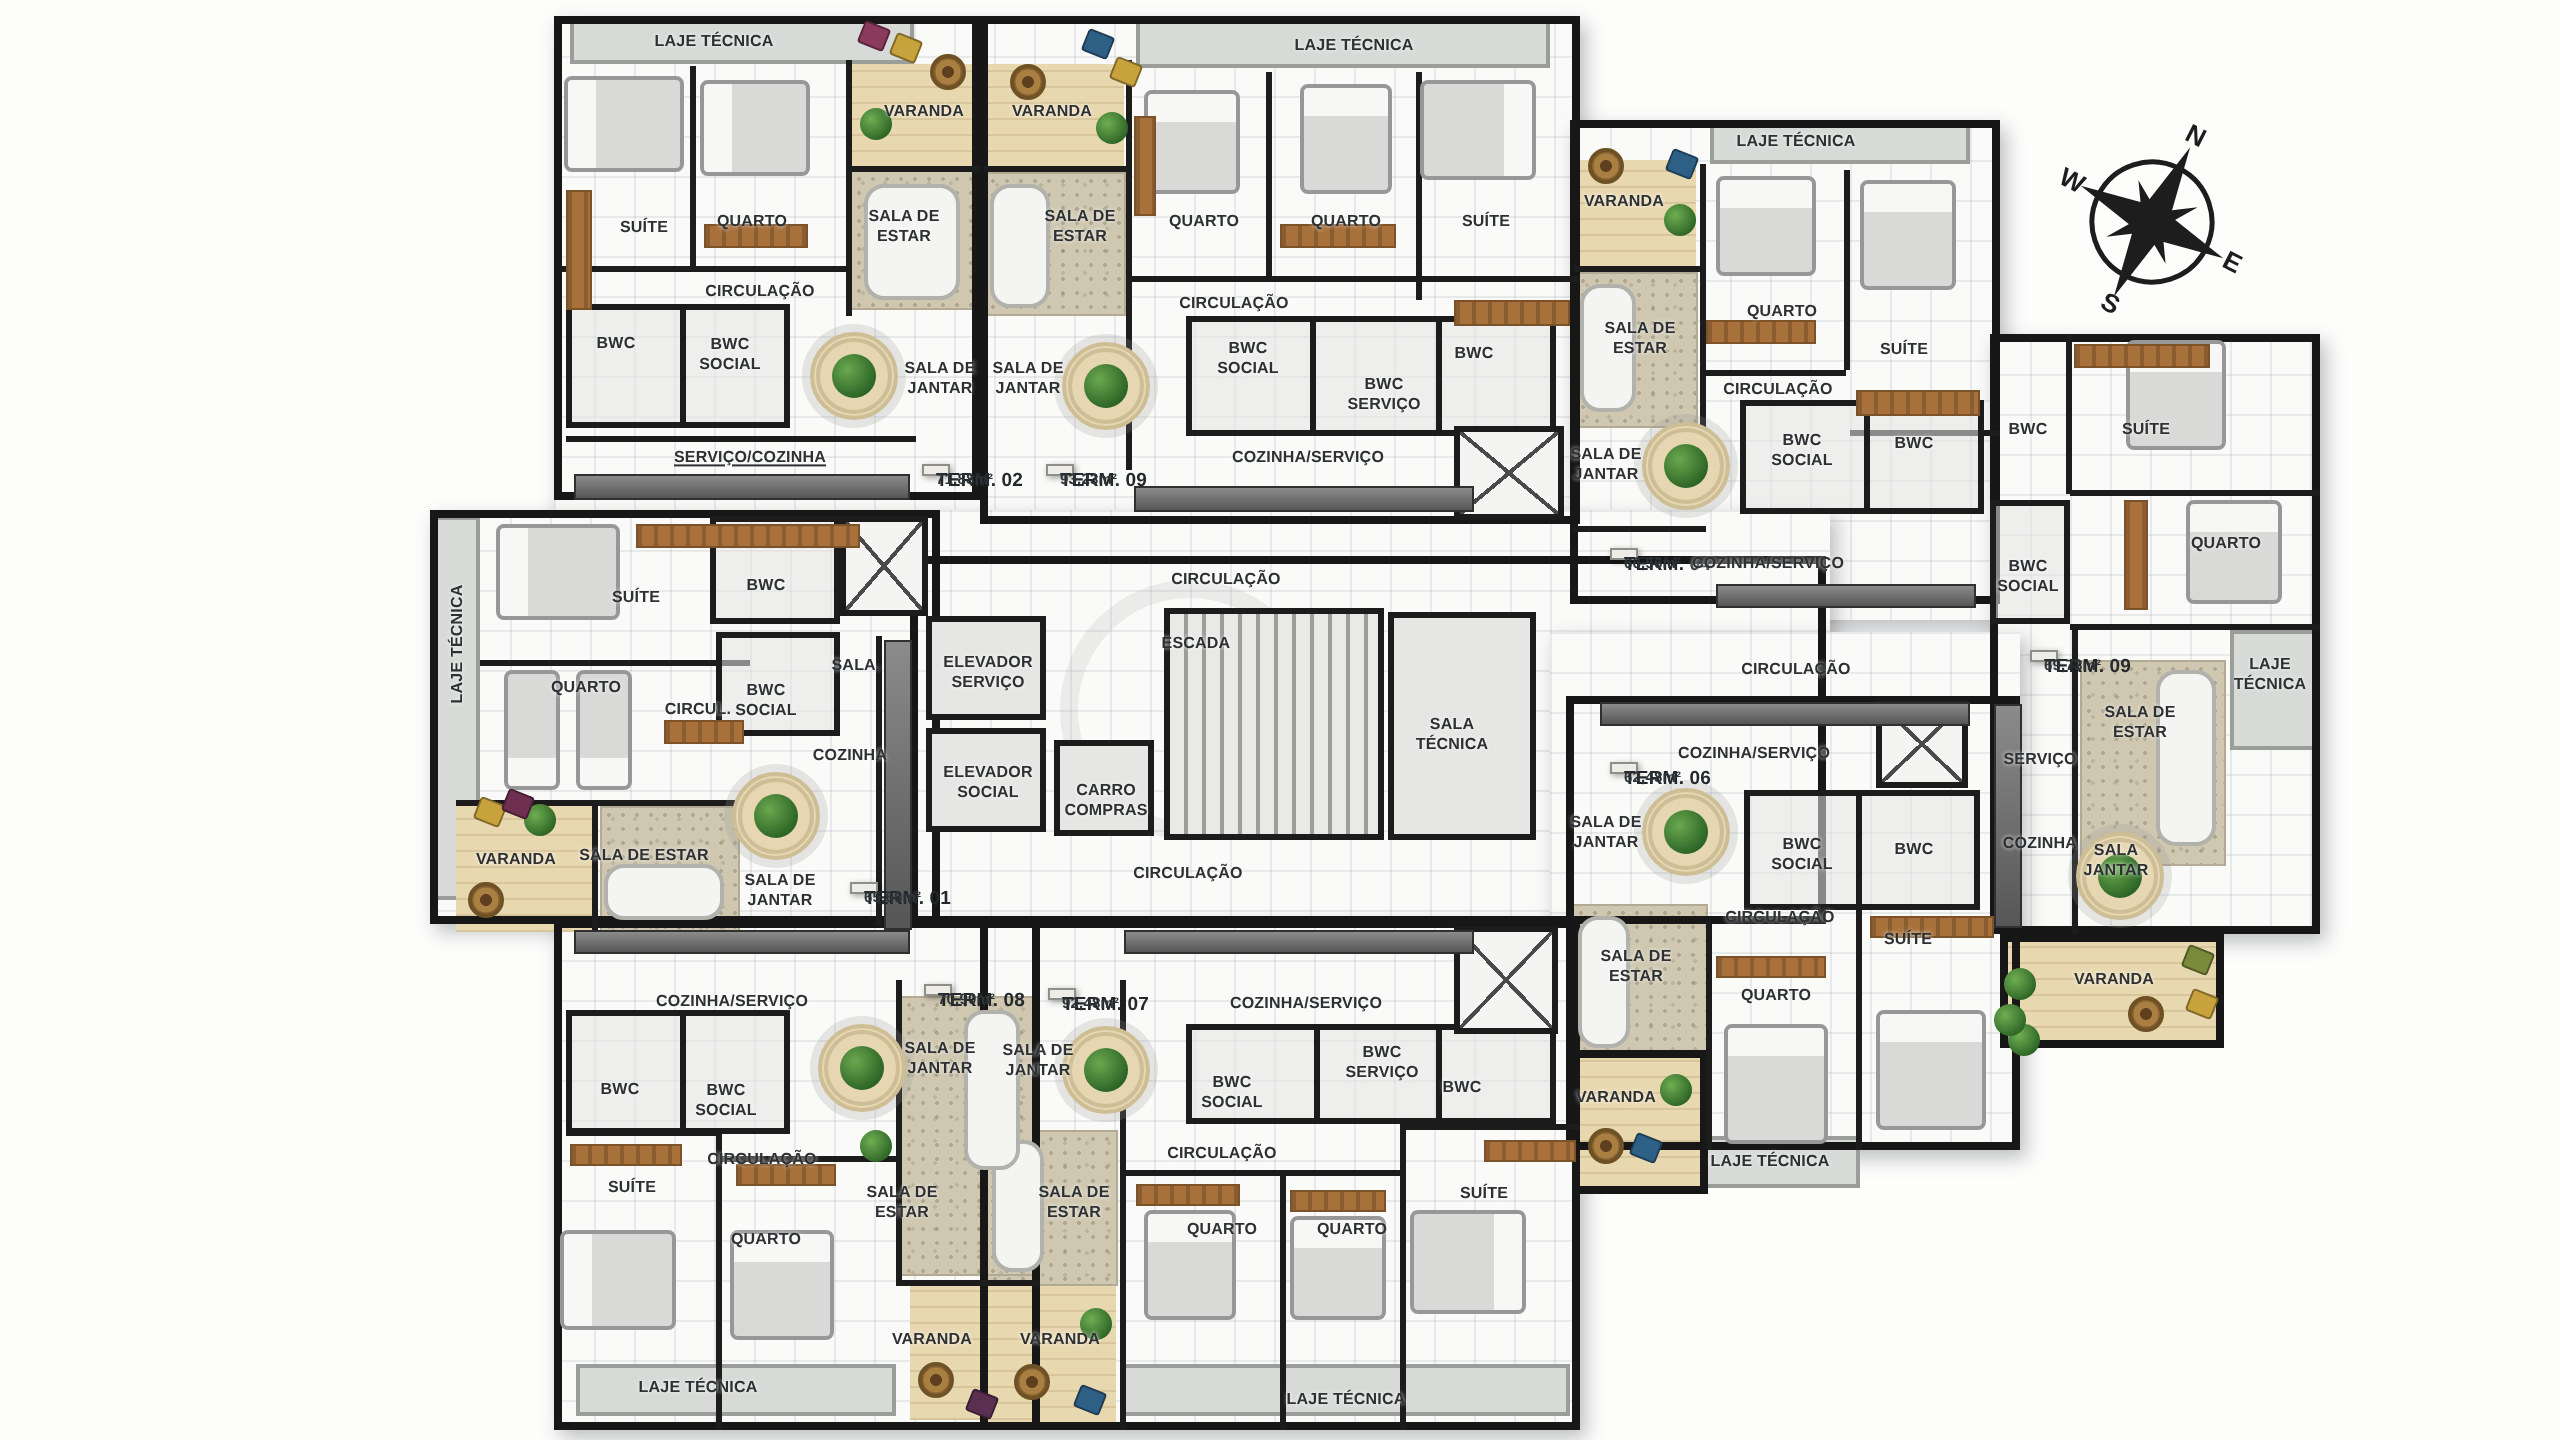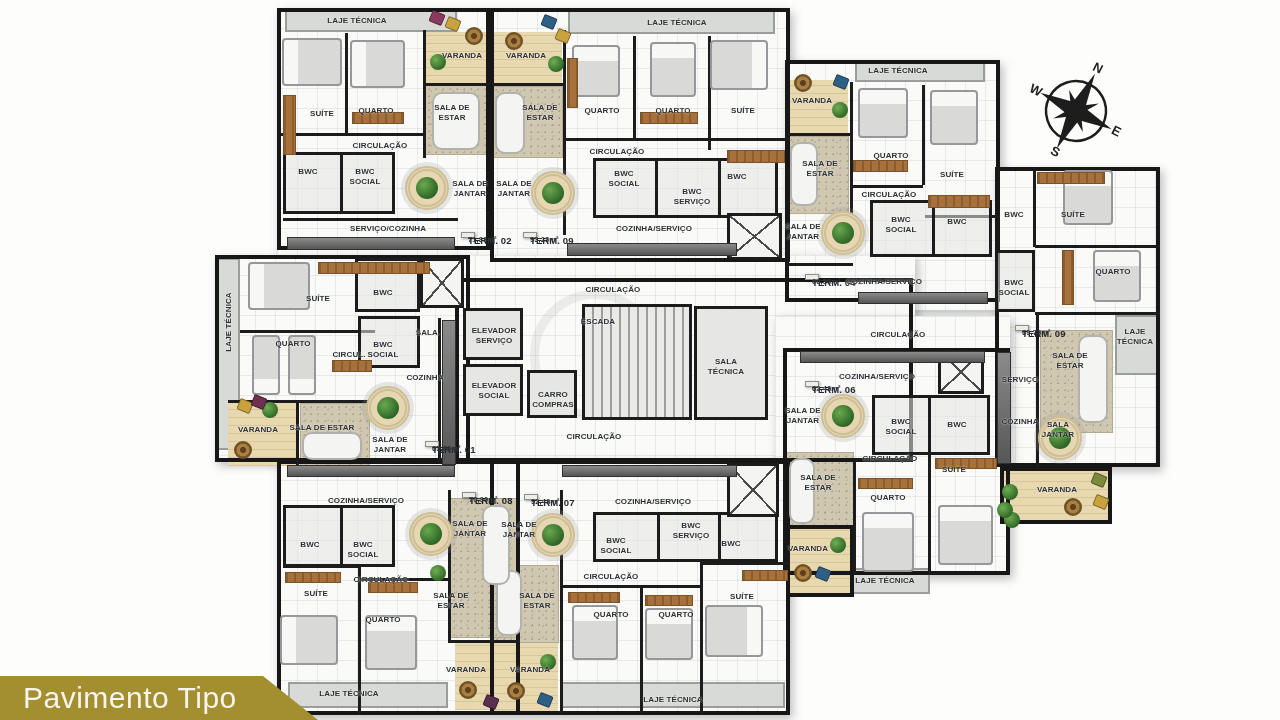--- a/index.html
+++ b/index.html
@@ -256,21 +256,21 @@
       <div class="lbl" style="left: 376px; top: 111px;">QUARTO</div>
       <div class="lbl" style="left: 462px; top: 56px;">VARANDA</div>
       <div class="lbl" style="left: 452px; top: 113px;">SALA DE
 ESTAR</div>
       <div class="lbl" style="left: 380px; top: 146px;">CIRCULAÇÃO</div>
       <div class="lbl" style="left: 308px; top: 172px;">BWC</div>
       <div class="lbl" style="left: 365px; top: 177px;">BWC
 SOCIAL</div>
       <div class="lbl" style="left: 470px; top: 189px;">SALA DE
 JANTAR</div>
-      <div class="lbl" style="left: 388px; top: 229px;">SERVIÇO/COZINHA</div>
+      <div class="lbl" style="left: 375px; top: 229px; text-decoration: underline;">SERVIÇO/COZINHA</div>
       <div class="lbl term" style="left: 468px; top: 235px;">
         <div class="tname">TERM. 02</div>
         <div class="tarea">71,88m²</div>
       </div>
       <div class="lbl" style="left: 526px; top: 56px;">VARANDA</div>
       <div class="lbl" style="left: 677px; top: 23px;">LAJE TÉCNICA</div>
       <div class="lbl" style="left: 602px; top: 111px;">QUARTO</div>
       <div class="lbl" style="left: 673px; top: 111px;">QUARTO</div>
       <div class="lbl" style="left: 743px; top: 111px;">SUÍTE</div>
       <div class="lbl" style="left: 540px; top: 113px;">SALA DE
@@ -421,16 +421,13 @@
         <path d="M26,51 L44,55 L48,51 L44,47 Z"></path>
         <path d="M70,51 L52,55 L48,51 L52,47 Z"></path>
       </g>
       <text x="48" y="7" text-anchor="middle" font-size="13" font-weight="bold" font-family="Liberation Sans, sans-serif">N</text>
       <text x="48" y="101" text-anchor="middle" font-size="13" font-weight="bold" font-family="Liberation Sans, sans-serif">S</text>
       <text x="3" y="55" text-anchor="middle" font-size="13" font-weight="bold" font-family="Liberation Sans, sans-serif">W</text>
       <text x="93" y="55" text-anchor="middle" font-size="13" font-weight="bold" font-family="Liberation Sans, sans-serif">E</text>
     </g>
   </svg>
 
-  <div id="banner">
-    <span>Pavimento Tipo</span>
-  </div>
 </div>
 
 </body></html>

